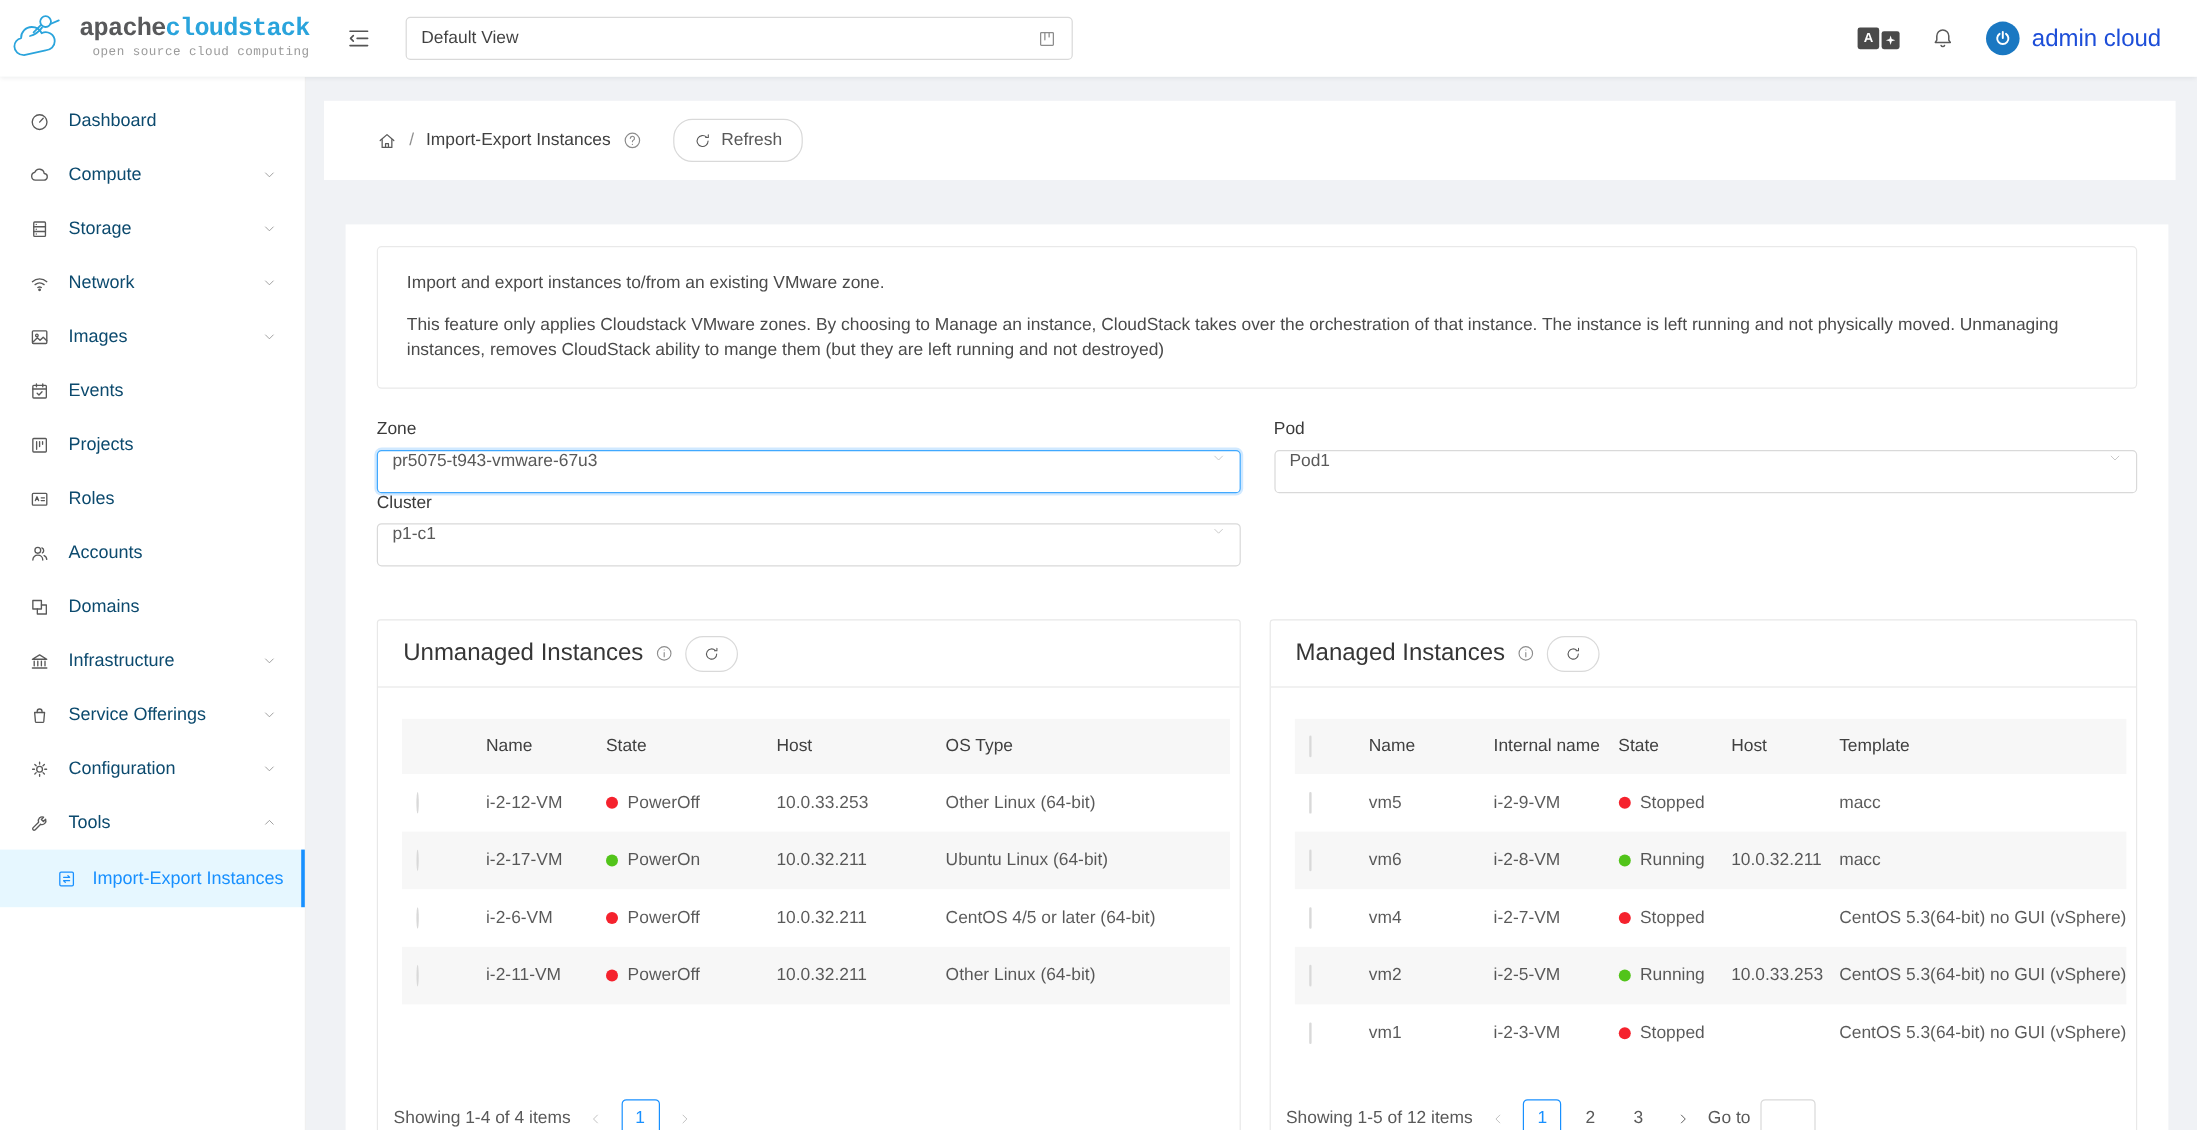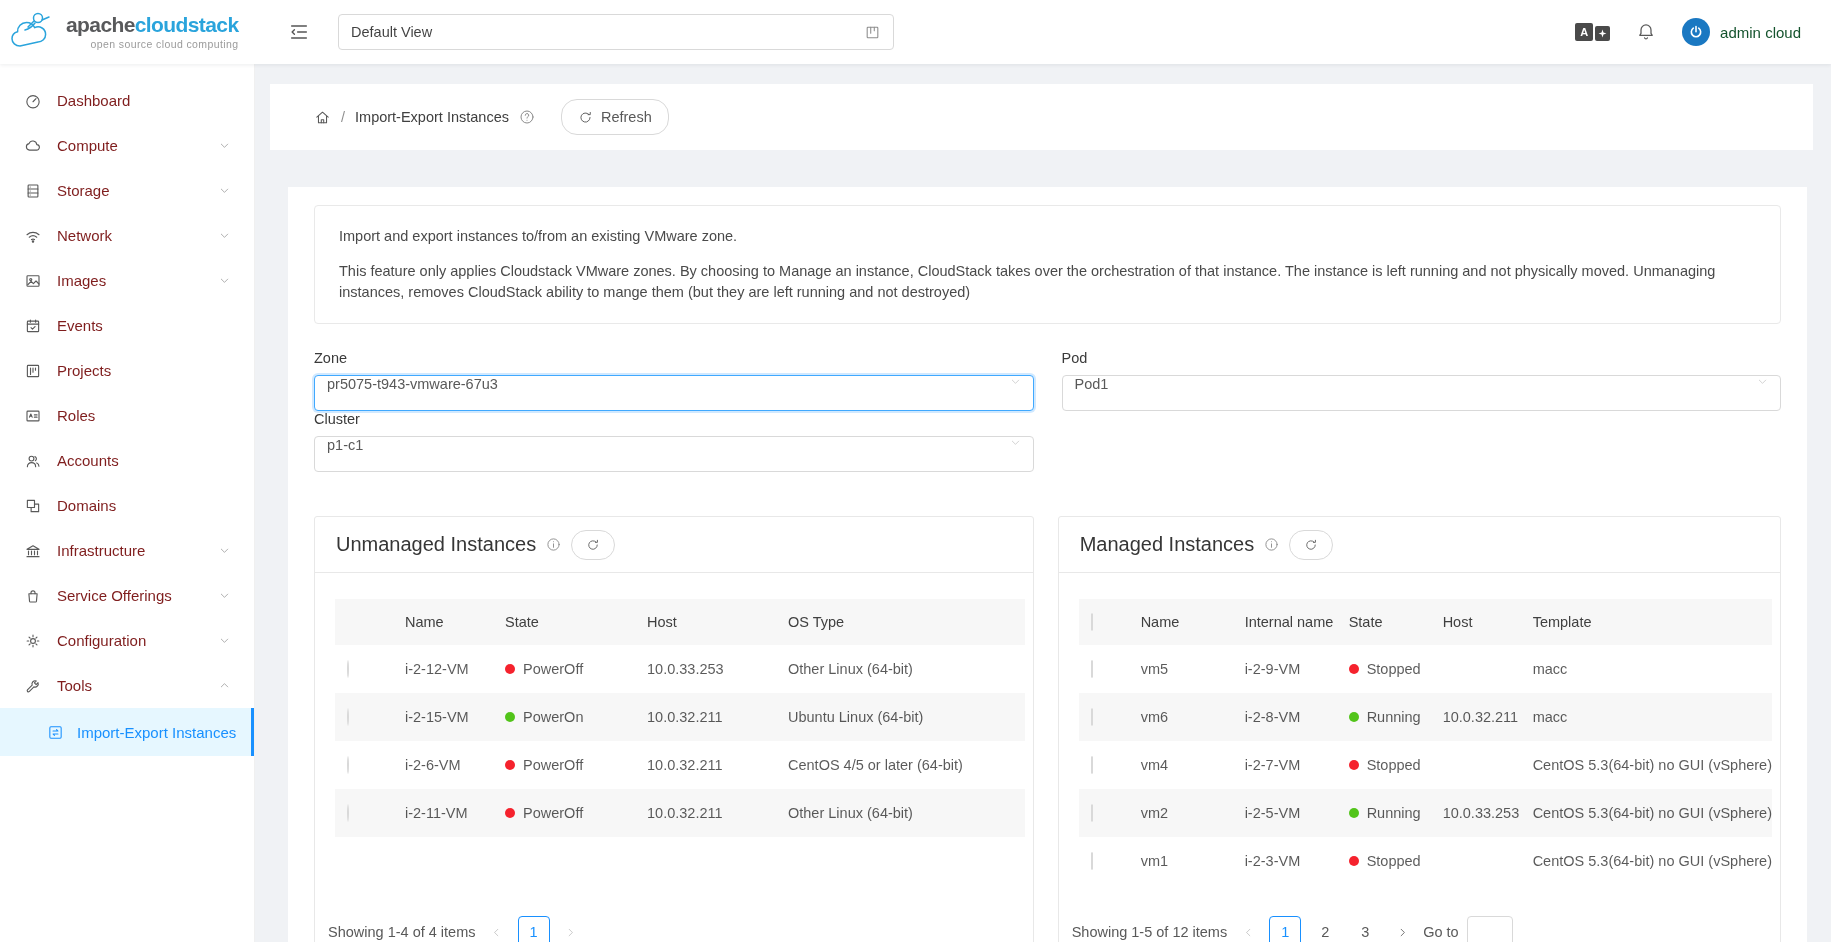--- a/index.html
+++ b/index.html
@@ -13,48 +13,48 @@
   svg { display:block; }
   .ic { stroke: currentColor; fill: none; stroke-width: 1.5; stroke-linecap: round; stroke-linejoin: round; }
 
   
   .header {
     position: fixed; top:0; left:0; width:1831px; height:64px;
     background:#fff; display:flex; align-items:center;
     box-shadow: 0 1px 4px rgba(0,21,41,0.08); z-index:20;
   }
   .brand { width:255px; height:64px; display:flex; align-items:center; padding-left:8px; gap:6px; }
-  .brand-text { display:flex; flex-direction:column; line-height:1.05; }
+  .brand-text { display:flex; flex-direction:column; line-height:1.05;font-family:Liberation Mono, monospace; }
   .brand-title { font-size:21px; font-weight:bold; color:#58595b; letter-spacing:-0.6px; }
   .brand-title .blue { color:#2aa4dc; }
   .brand-sub { font-size:10.5px; color:#9b9b9b; letter-spacing:0.4px; margin-top:2px; text-align:right; }
   .fold-btn { margin-left:33px; color:#555; cursor:pointer; }
   .view-box {
     margin-left:28px; width:556px; height:36px; border:1px solid #d9d9d9; border-radius:4px;
     display:flex; align-items:center; justify-content:space-between; padding:0 12px;
     color:rgba(0,0,0,0.75); background:#fff; cursor:pointer;
   }
   .view-box .vicon { color:#8c8c8c; }
   .header-right { margin-left:auto; display:flex; align-items:center; gap:26px; padding-right:30px; }
   .translate { display:flex; align-items:flex-end; gap:2px; cursor:pointer; }
   .tr-a { width:18px; height:18px; background:#4a4a4a; border-radius:2px; color:#fff;
           font-size:11px; font-weight:bold; display:flex; align-items:center; justify-content:center; }
   .tr-b { width:15px; height:15px; background:#4a4a4a; border-radius:2px; display:flex; align-items:center; justify-content:center; }
   .bell { color:#595959; cursor:pointer; }
   .userwrap { display:flex; align-items:center; gap:10px; cursor:pointer; }
   .avatar { width:28px; height:28px; border-radius:50%; background:#1a78c2; display:flex; align-items:center; justify-content:center; }
-  .username { font-size:15px; color:#14532d; }
+  .username { font-size:20px; color:#1d4ed8; }
 
   
   .sidebar {
     position: fixed; top:64px; left:0; bottom:0; width:255px; background:#fff;
     border-right:1px solid #f0f0f0; padding-top:14px; z-index:10;
   }
   .menu-item { height:45px; display:flex; align-items:center; padding:0 24px; gap:15px;
-    font-size:15px; color:#7f1d1d; cursor:pointer; }
+    font-size:15px; color:#0c4a6e; cursor:pointer; }
   .menu-item .mi-icon { color:#595959; flex:0 0 auto; }
   .menu-item .chev { margin-left:auto; color:#8c8c8c; }
   .submenu-item { height:48px; background:#e6f7ff; color:#1890ff; display:flex; align-items:center;
     padding-left:47px; gap:13px; font-size:15px; position:relative; cursor:pointer; }
   .submenu-item::after { content:""; position:absolute; right:0; top:0; bottom:0; width:3px; background:#1890ff; }
 
   
   .content { margin-left:255px; padding-top:64px; }
   .crumb-card { margin:20px 18px 0 15px; height:66px; background:#fff;
     display:flex; align-items:center; padding:0 44px; }
@@ -461,21 +461,21 @@
             <div class="cell">i-2-12-VM</div>
             <div class="cell state">
                 <span class="dot" style="background-color: rgb(245, 34, 45);"></span>
                 <span>PowerOff</span>
               </div>
             <div class="cell">10.0.33.253</div>
             <div class="cell">Other Linux (64-bit)</div>
           </div>
           <div class="trow striped">
             <div class="cell"><span class="radio"></span></div>
-            <div class="cell">i-2-15-VM</div>
+            <div class="cell">i-2-17-VM</div>
             <div class="cell state">
                 <span class="dot" style="background-color: rgb(82, 196, 26);"></span>
                 <span>PowerOn</span>
               </div>
             <div class="cell">10.0.32.211</div>
             <div class="cell">Ubuntu Linux (64-bit)</div>
           </div>
           <div class="trow">
             <div class="cell"><span class="radio"></span></div>
             <div class="cell">i-2-6-VM</div>

